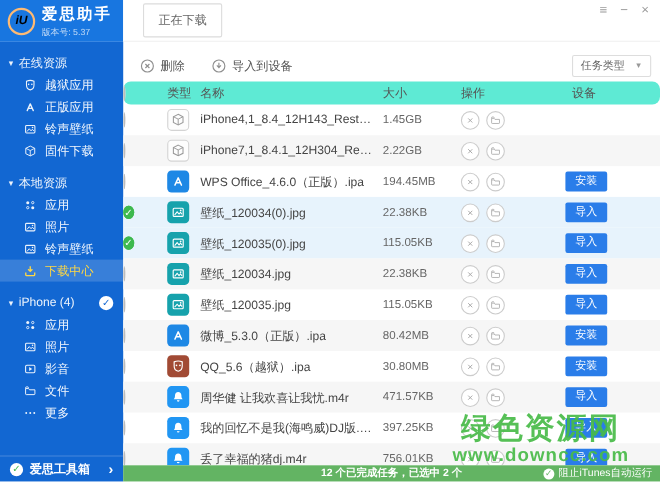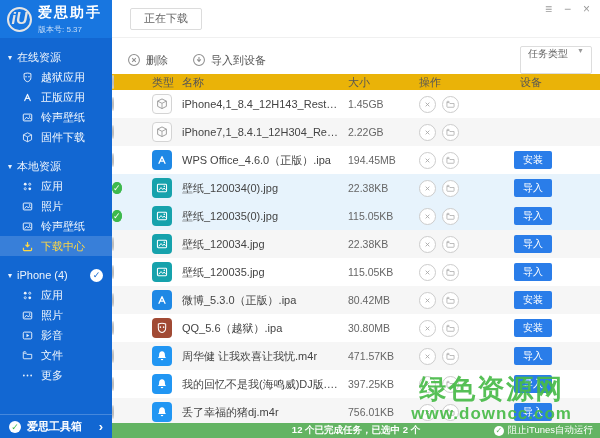--- a/index.html
+++ b/index.html
@@ -3,27 +3,27 @@
 <meta charset="utf-8">
 <style>
   * { box-sizing: border-box; margin: 0; padding: 0; }
   html,body { width:600px; height:438px; }
   body { font-family:"Liberation Sans","DejaVu Sans",sans-serif; background:#fff; overflow:hidden; }
   .window { position:relative; width:600px; height:438px; background:#fff; overflow:hidden; }
 
   
   header { height:38px; display:flex; }
   .brand { width:112px; background:var(--brand-blue); display:flex; align-items:center; padding-left:7px; flex-shrink:0; }
-  .logo { width:25px; height:25px; border:2px solid #e5e5e5; border-radius:50%; color:#e5e5e5; font-weight:bold;
-          font-style:italic; font-size:16px; display:flex; align-items:center; justify-content:center; flex-shrink:0; }
+  .logo { width:25px; height:25px; border:2px solid #fdba74; border-radius:50%; color:#000000; font-weight:bold;
+          font-style:italic; font-size:11px; display:flex; align-items:center; justify-content:center; flex-shrink:0; }
   .brand-text { margin-left:6px; overflow:hidden; }
   .brand-title { color:#fff; font-size:14px; font-weight:bold; letter-spacing:2px; white-space:nowrap; }
   .brand-ver { color:rgba(255,255,255,.72); font-size:8px; margin-top:2px; white-space:nowrap; }
   .header-main { flex:1; background:#fff; display:flex; align-items:center; padding-left:18px; position:relative; border-bottom:1px solid #f0f0f0; }
-  .tab { height:22px; padding:0 13px; font-size:11px; margin-right:8px; border-radius:2px; cursor:pointer; font-family:inherit; }
+  .tab { height:31px; padding:0 13px; font-size:11px; margin-right:8px; border-radius:2px; cursor:pointer; font-family:inherit; }
   .tab-inactive { background:#fff; border:1px solid #dcdcdc; color:#666; }
   .tab-active { background:var(--accent); border:1px solid var(--accent); color:#fff; }
   .win-controls { position:absolute; right:10px; top:3px; display:flex; gap:12px; color:#9a9a9a; font-size:12px; line-height:1; }
   .win-controls span { cursor:pointer; }
 
   
   .body { display:flex; height:400px; }
 
   
   aside { width:112px; background:var(--side-blue); flex-shrink:0; position:relative; color:#fff; }
@@ -42,26 +42,26 @@
   .footer-check { width:12px; height:12px; border-radius:50%; background:#fff; color:var(--check-green); font-size:9px;
                   display:flex; align-items:center; justify-content:center; margin-right:6px; font-weight:bold; }
   .footer-arrow { margin-left:auto; font-size:13px; font-weight:bold; }
 
   
   main { flex:1; display:flex; flex-direction:column; position:relative; min-width:0; }
   .toolbar { height:28px; display:flex; align-items:center; padding:0 8px 0 15px; gap:24px;margin-top:8px; }
   .toolbtn { display:flex; align-items:center; gap:5px; font-size:11px; color:#555; cursor:pointer; }
   .toolbtn .icn { width:14px; height:14px; color:#8f8f8f; }
   .toolbtn .icn svg { width:100%; height:100%; display:block; }
-  .filter { margin-left:auto; height:28px; border:1px solid #ddd; border-radius:2px; background:#fff; padding:0 7px;
-            font-size:10px; color:#666; display:flex; gap:9px; cursor:pointer; }
+  .filter { margin-left:auto; height:20px; border:1px solid #ddd; border-radius:2px; background:#fff; padding:0 7px;
+            font-size:10px; color:#666; display:flex; align-items:center; gap:9px; cursor:pointer; }
   .filter .caret { font-size:7px; color:#999; }
 
   .grid-cols { display:grid; grid-template-columns:32px 38px 1fr 70px 88px 98px; align-items:center; }
-  .thead { height:16px; background:#eab308; font-size:11px; color:#555; }
+  .thead { height:21px; background:#5eead4; font-size:11px; color:#555;border-radius:7px; }
   .thead .hc { padding-left:0; }
   .h-type { padding-left:8px; }
   .h-size { padding-left:4px; }
   .h-ops  { padding-left:5px; }
   .h-dev  { padding-left:18px; }
 
   .rows { flex:1; overflow:hidden; }
   .trow { height:28px; font-size:11px; color:#444; }
   .trow.alt { background:#f6f6f6; }
   .trow.sel { background:#e7f3fc; }

